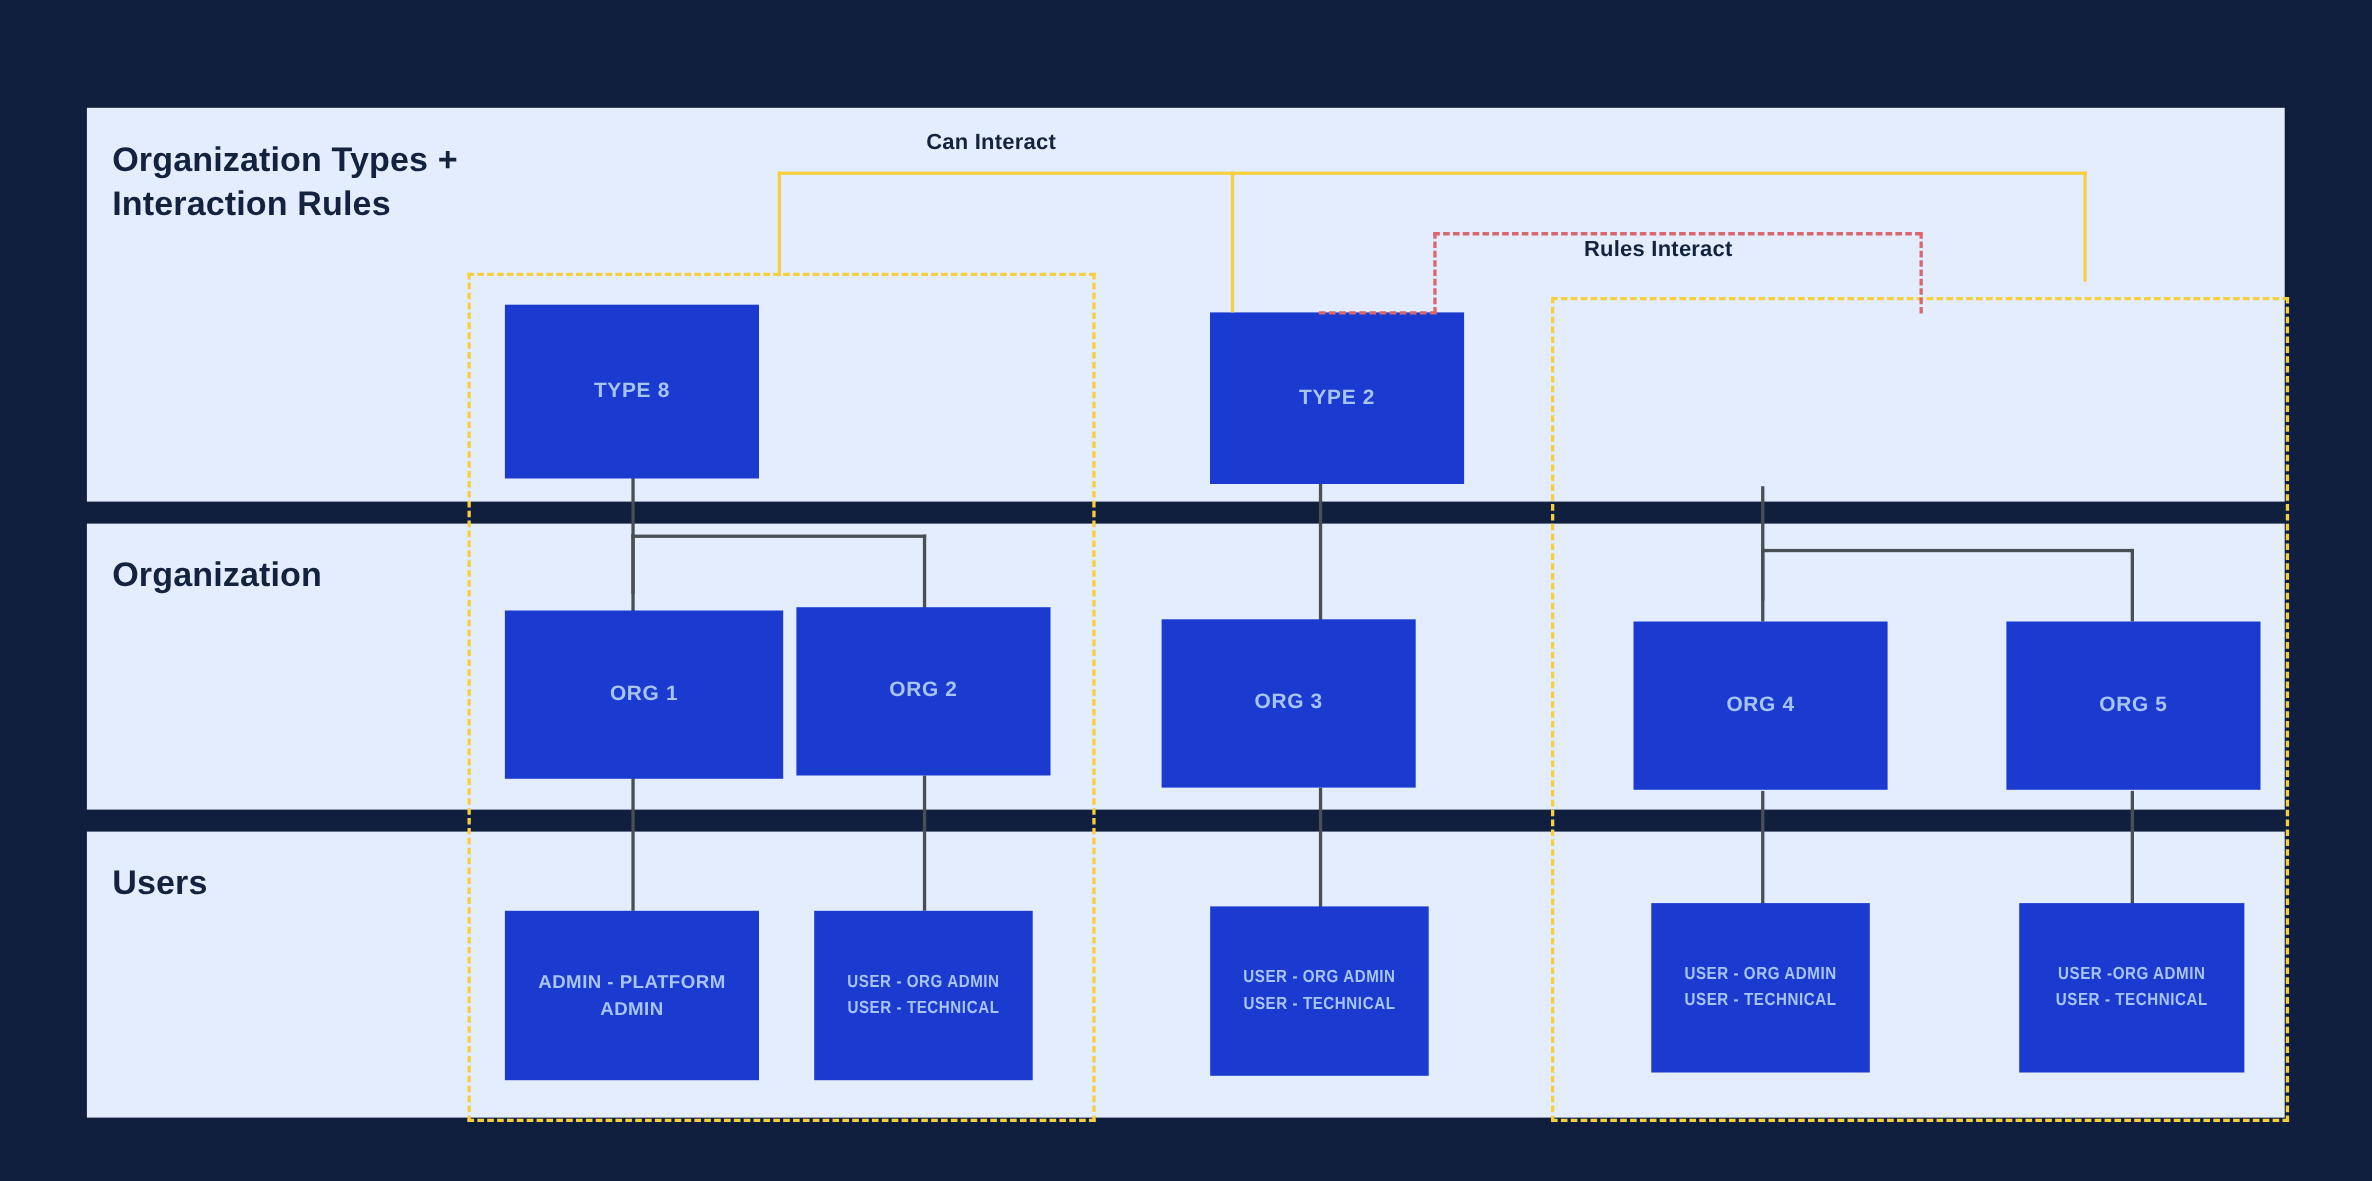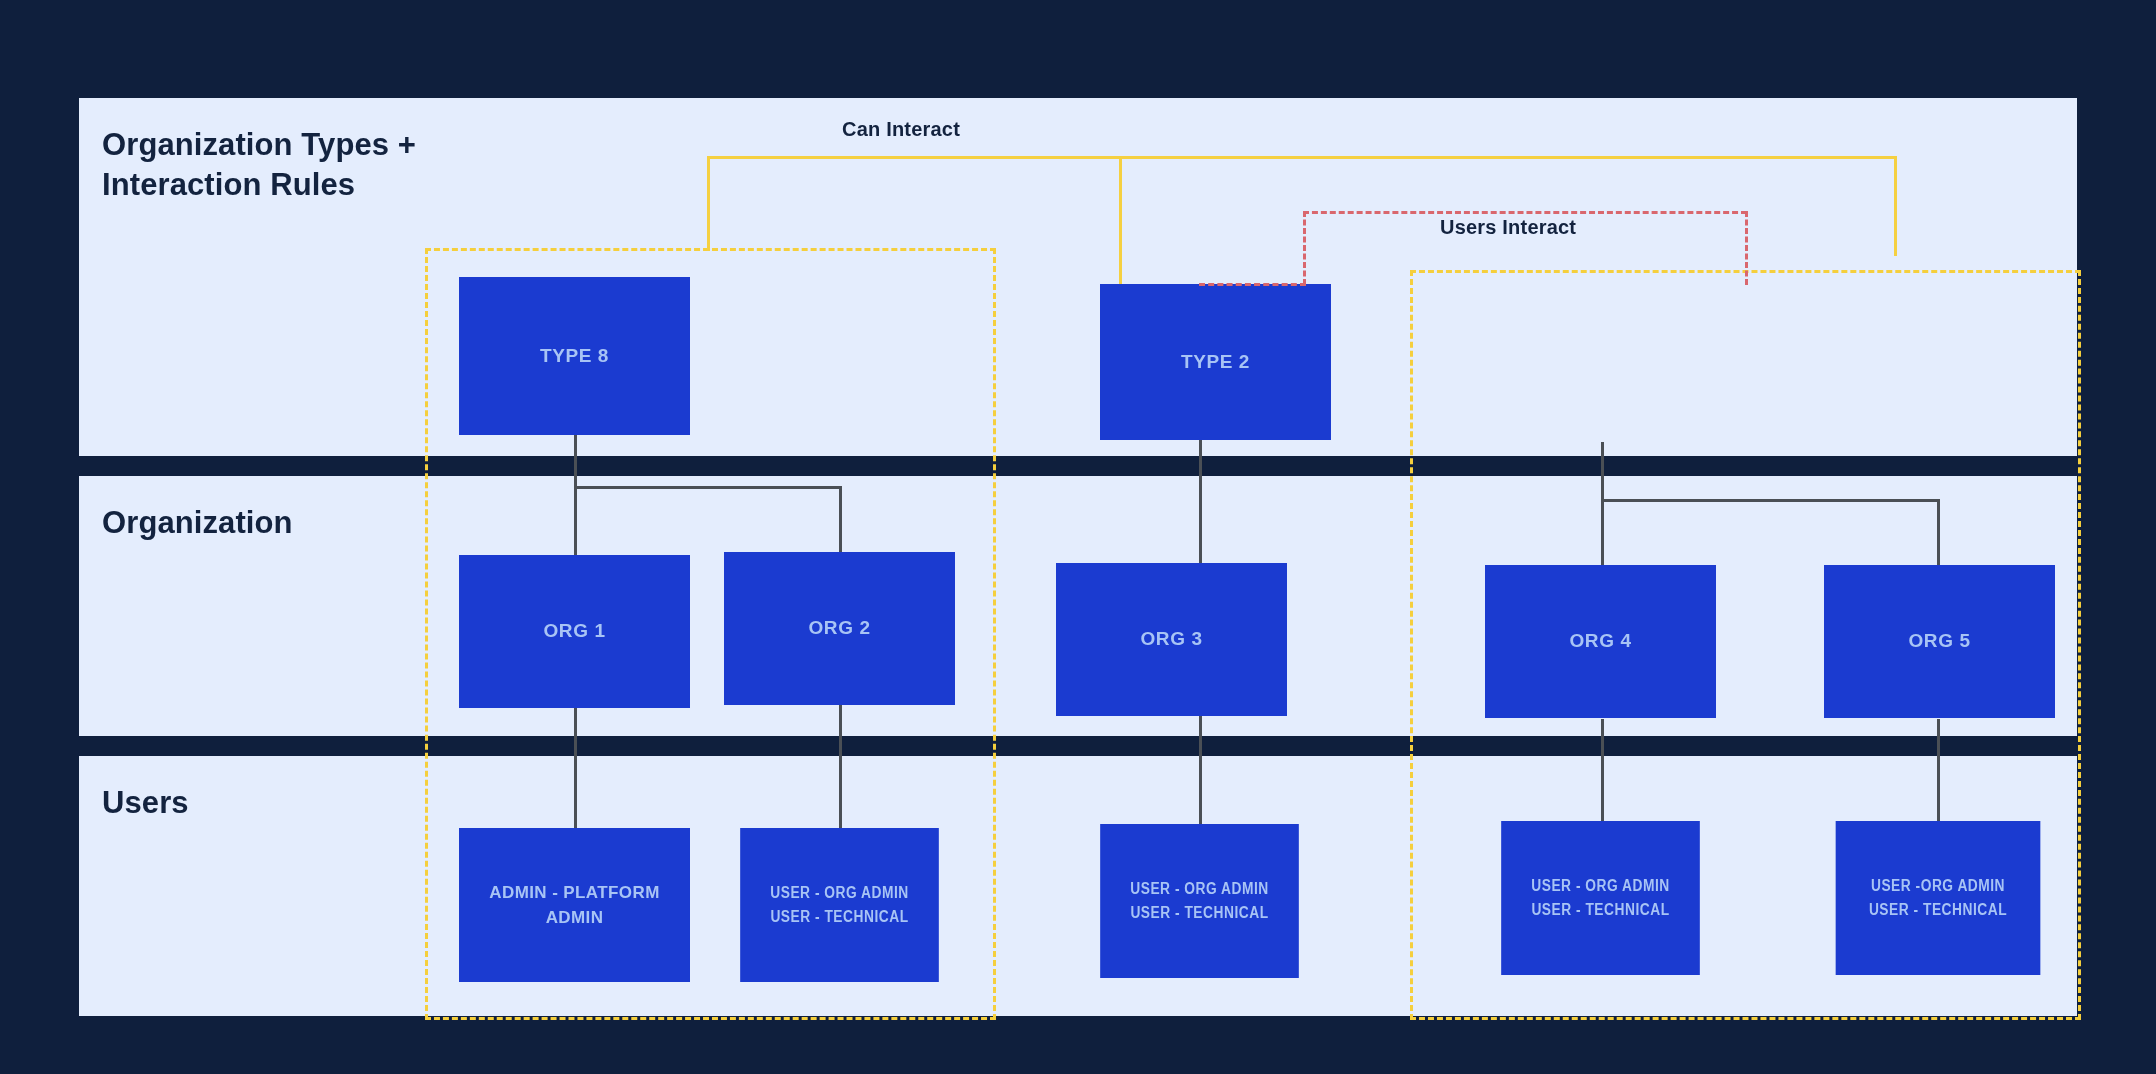--- a/index.html
+++ b/index.html
@@ -121,26 +121,26 @@
     <div class="bracket-line solid-y" style="left:1894px;top:156px;width:3px;height:100px;"></div>
   </div>
   <div class="bracket-label" id="lbl-can">Can Interact</div>
 
   <div class="bracket">
     <div class="bracket-line dash-r" style="left:1303px;top:211px;width:444px;height:0;"></div>
     <div class="bracket-line dash-r-v" style="left:1303px;top:211px;width:0;height:74px;"></div>
     <div class="bracket-line dash-r-v" style="left:1745px;top:211px;width:0;height:74px;"></div>
     <div class="bracket-line dash-r" style="left:1199px;top:283px;width:107px;height:0;"></div>
   </div>
-  <div class="bracket-label" id="lbl-cannot">Users Interact</div>
+  <div class="bracket-label" id="lbl-cannot">Rules Interact</div>
 
   <div class="node type" style="left:459px;top:277px;width:231px;height:158px;">TYPE 8</div>
   <div class="node type" style="left:1084px;top:284px;width:231px;height:156px;margin-left:16px;">TYPE 2</div>
 
-  <div class="node org" style="left:459px;top:555px;width:231px;height:153px;">ORG 1</div>
+  <div class="node org" style="left:459px;top:555px;width:253px;height:153px;">ORG 1</div>
   <div class="node org" style="left:724px;top:552px;width:231px;height:153px;">ORG 2</div>
   <div class="node org" style="left:1056px;top:563px;width:231px;height:153px;">ORG 3</div>
   <div class="node org" style="left:1485px;top:565px;width:231px;height:153px;">ORG 4</div>
   <div class="node org" style="left:1824px;top:565px;width:231px;height:153px;">ORG 5</div>
 
   <div class="node user wide" style="left:459px;top:828px;width:231px;height:154px;">ADMIN - PLATFORM
 ADMIN</div>
   <div class="node user" style="left:724px;top:828px;width:231px;height:154px;">USER - ORG ADMIN
 USER - TECHNICAL</div>
   <div class="node user" style="left:1084px;top:824px;width:231px;height:154px;">USER - ORG ADMIN

